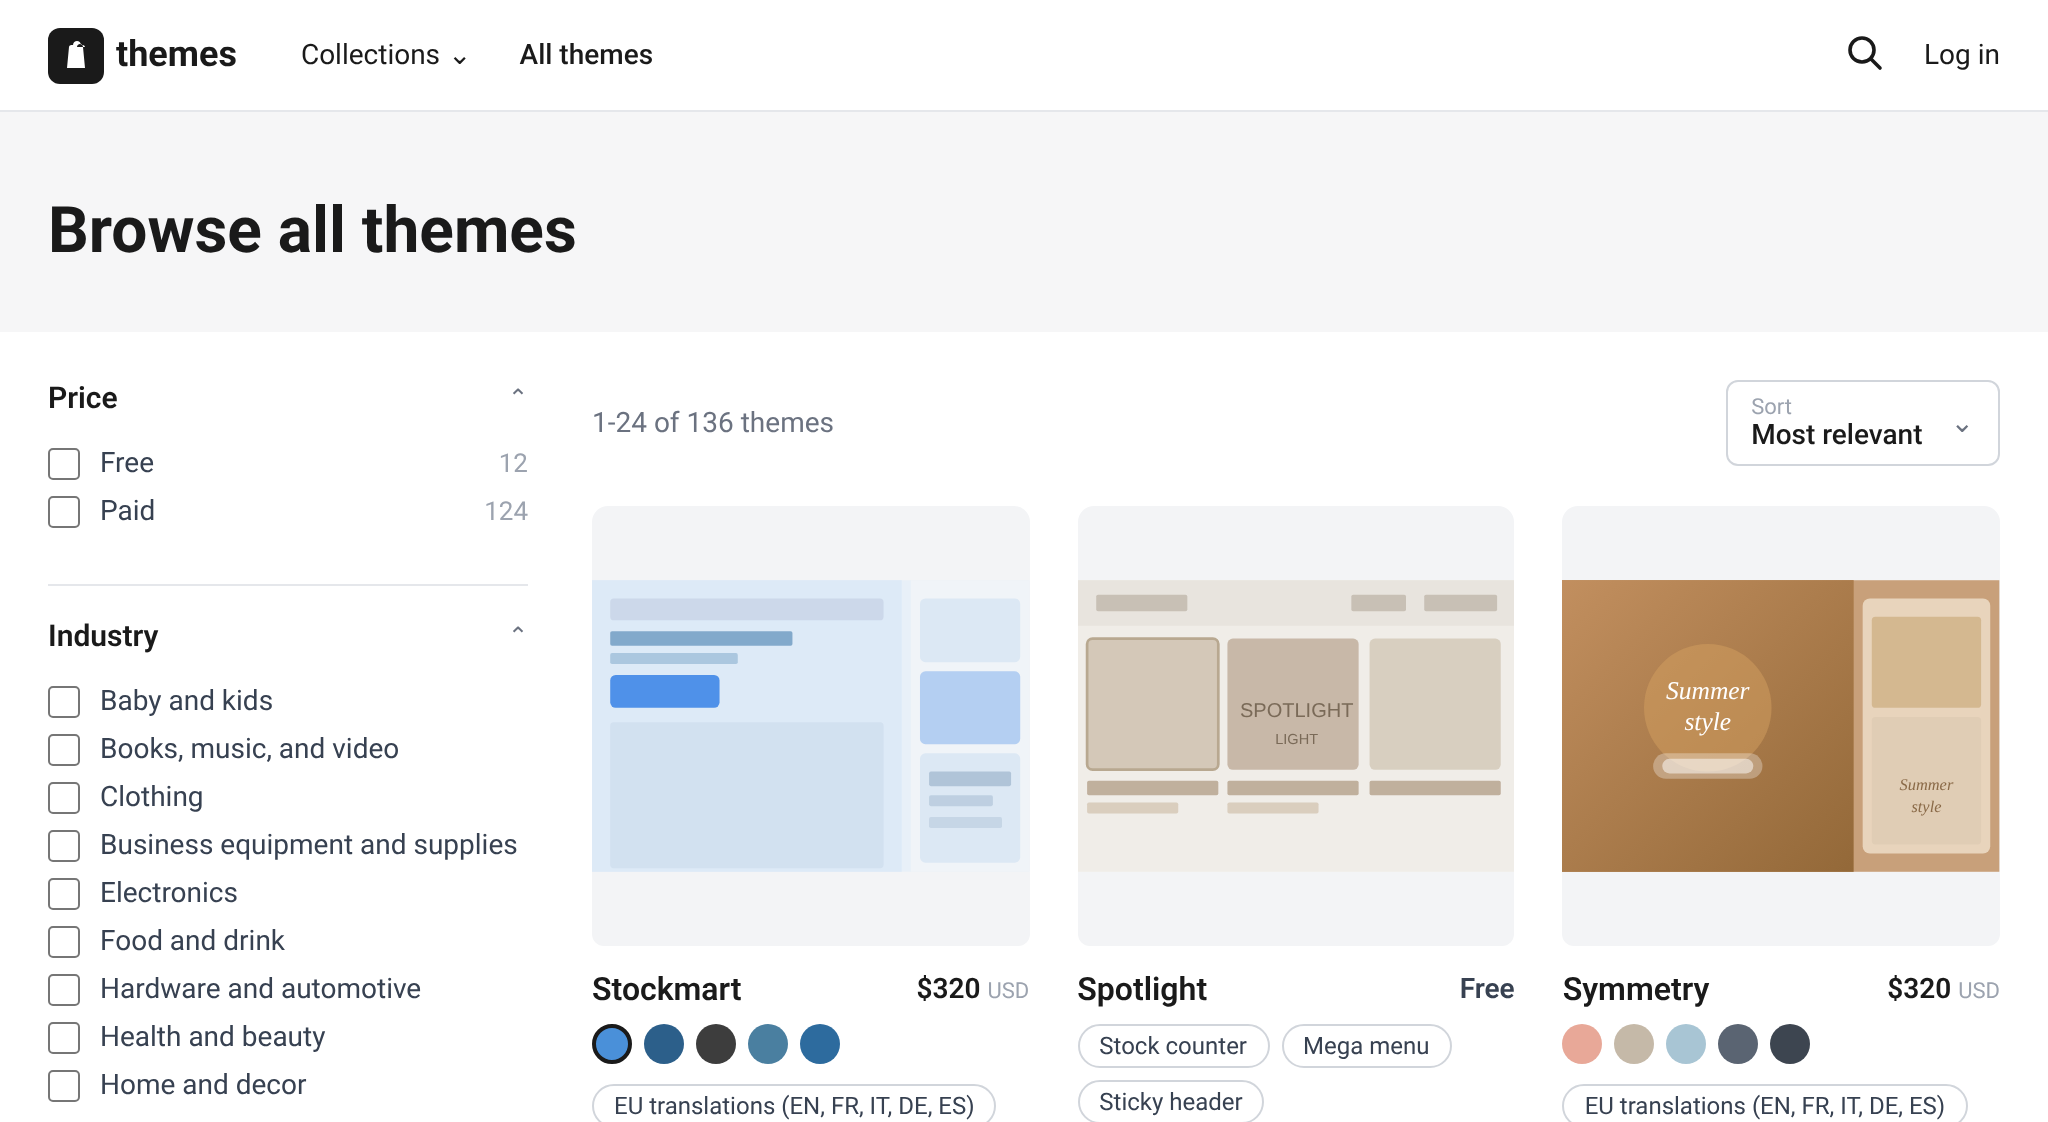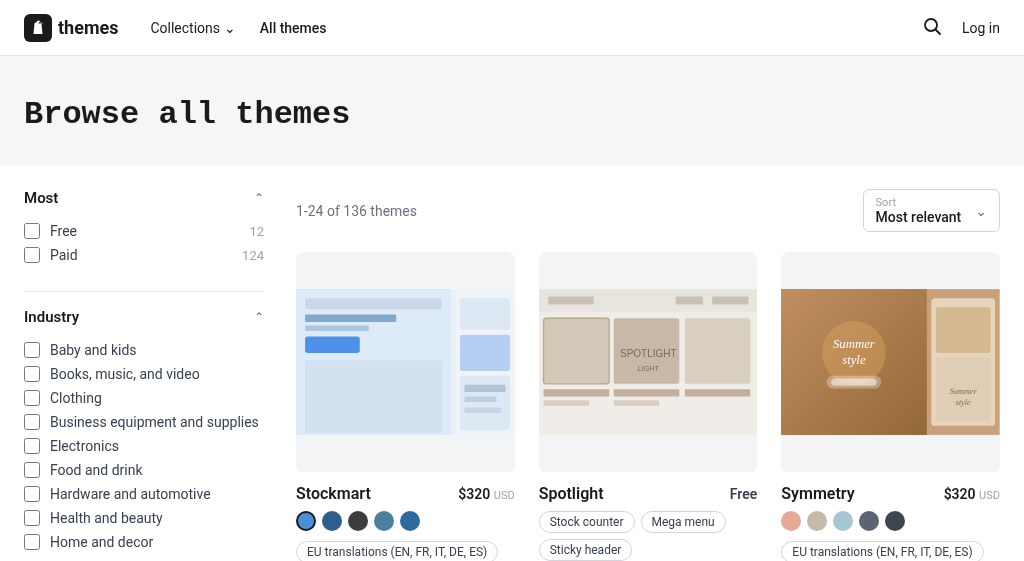--- a/index.html
+++ b/index.html
@@ -15,21 +15,21 @@
     .nav-logo-text { font-size: 18px; font-weight: 700; color: #1a1a1a; }
     .nav-links { display: flex; align-items: center; gap: 24px; }
     .nav-link { font-size: 14px; color: #1a1a1a; text-decoration: none; display: flex; align-items: center; gap: 4px; cursor: pointer; }
     .nav-link.active { font-weight: 500; }
     .nav-spacer { flex: 1; }
     .nav-actions { display: flex; align-items: center; gap: 20px; }
     .nav-search-icon { cursor: pointer; color: #1a1a1a; }
     .nav-login { font-size: 14px; color: #1a1a1a; cursor: pointer; text-decoration: none; }
 
     
-    .hero { padding: 40px 24px 32px; background: #f6f6f7; font-family: Liberation Mono, monospace; }
+    .hero { padding: 40px 24px 32px; background: #f6f6f7; }
     .hero h1 { font-size: 32px; font-weight: 700; color: #1a1a1a; }
 
     
     .main-layout { display: flex; padding: 24px; gap: 32px; }
 
     
     .sidebar { width: 240px; flex-shrink: 0; }
     .filter-section { margin-bottom: 24px; }
     .filter-header { display: flex; justify-content: space-between; align-items: center; margin-bottom: 12px; }
     .filter-title { font-size: 15px; font-weight: 600; }
@@ -100,21 +100,21 @@
 <div class="hero">
   <h1>Browse all themes</h1>
 </div>
 
 <div class="main-layout">
 
   <aside class="sidebar">
 
     <div class="filter-section">
       <div class="filter-header">
-        <span class="filter-title">Most</span>
+        <span class="filter-title">Price</span>
         <span class="chevron-icon">⌃</span>
       </div>
       <div class="filter-item">
         <input type="checkbox" style="">
         <span class="filter-label">Free</span>
         <span class="filter-count">12</span>
       </div>
       <div class="filter-item">
         <input type="checkbox" style="">
         <span class="filter-label">Paid</span>

